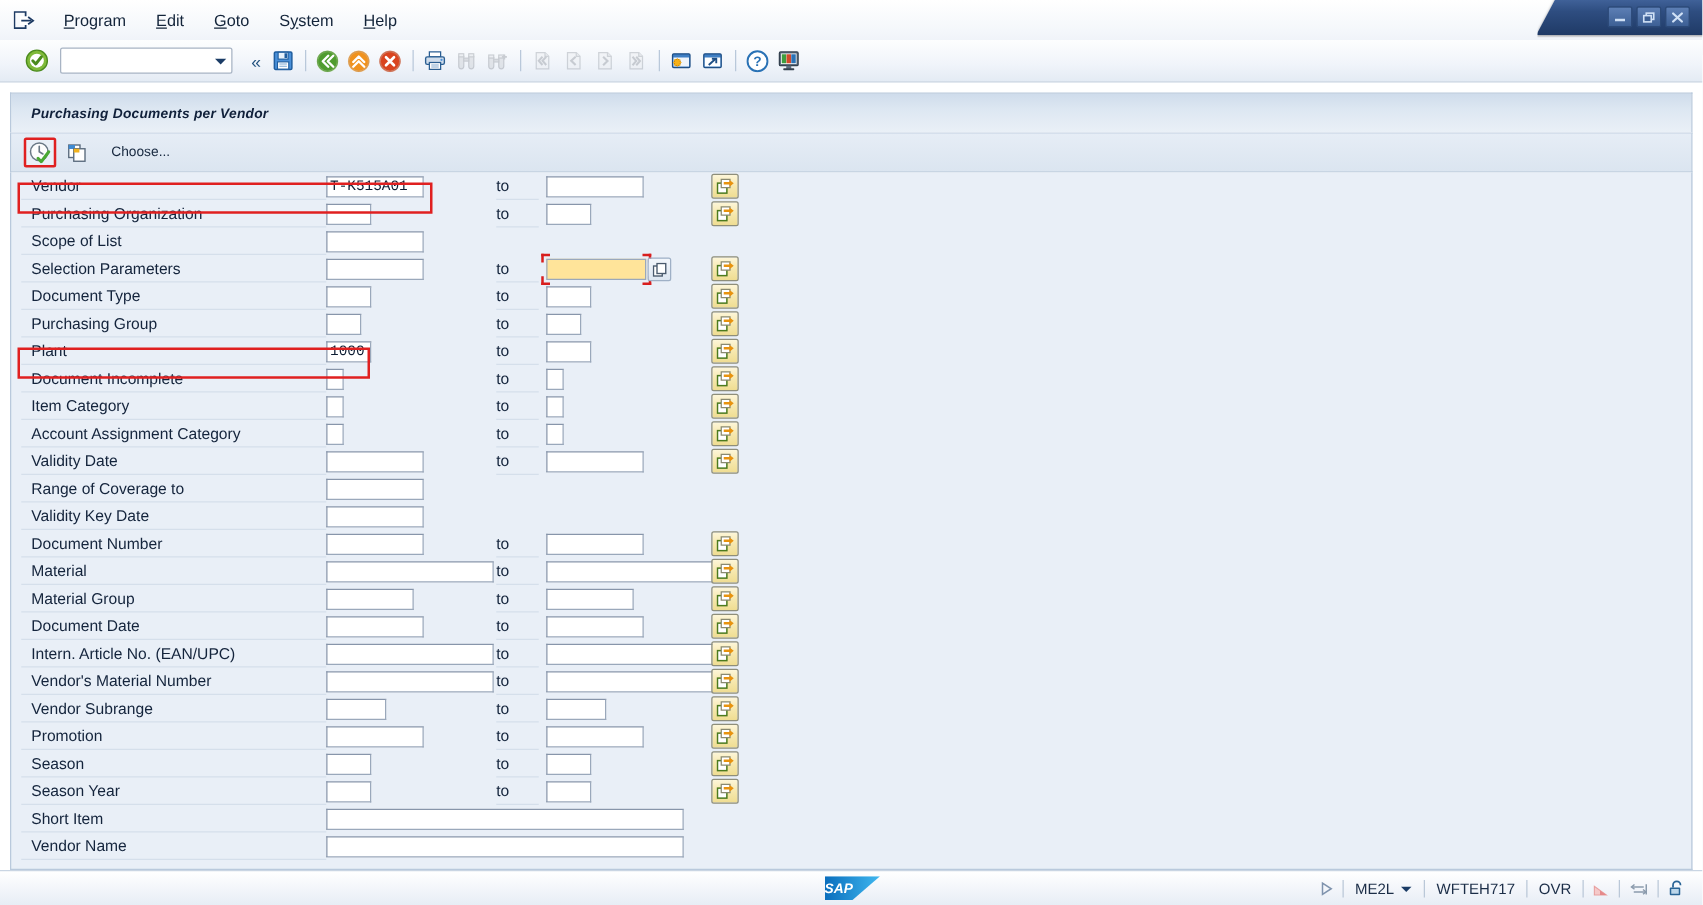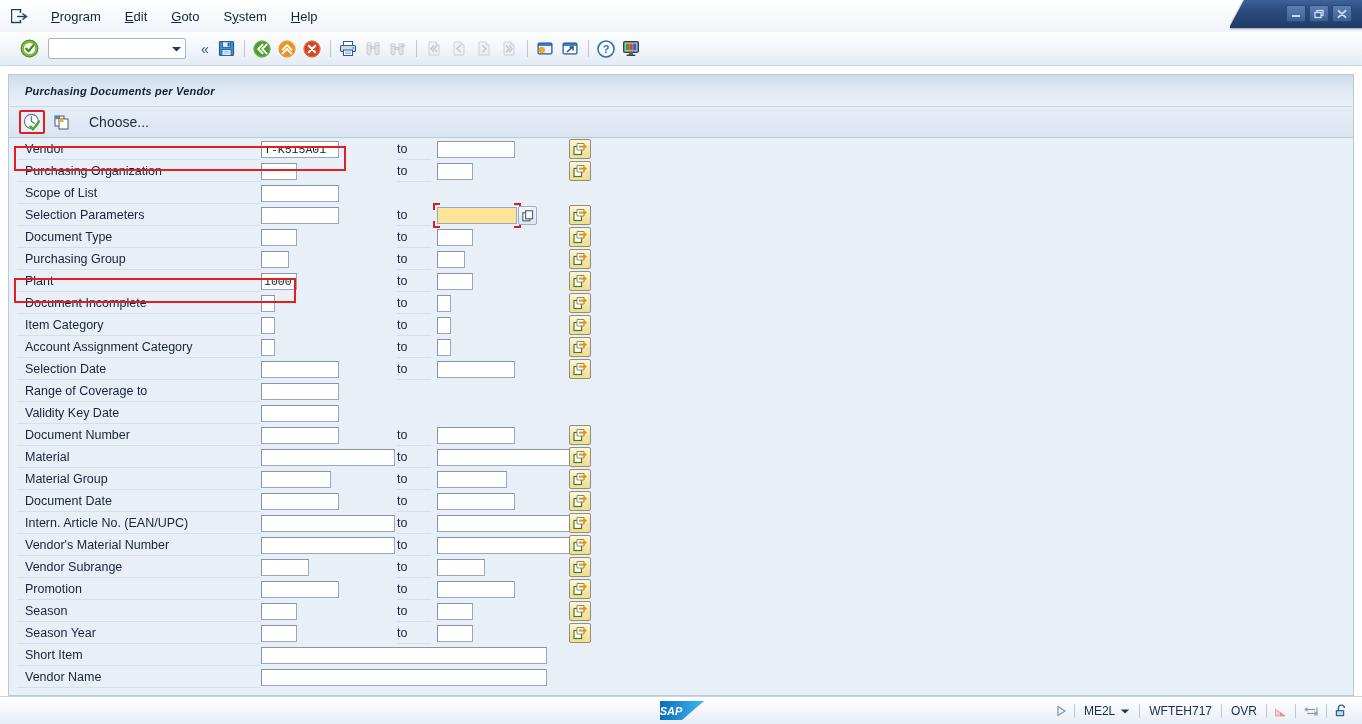--- a/index.html
+++ b/index.html
@@ -139,21 +139,21 @@
   .at-btn {
     width: 26px; height: 24px;
     display: flex; align-items: center; justify-content: center;
     border: 1px solid transparent; border-radius: 2px;
   }
   .at-btn.hl {
     border: 2px solid #e02020;
     background: #e9eff7;
   }
   .at-label {
-    font-size: 14px; color: #17283f; margin-left: 10px;
+    font-size: 11px; color: #17283f; margin-left: 10px;
   }
 
   
   .selscreen {
     position: absolute; left: 8px; top: 138px; width: 1346px; height: 558px;
     background: #e9eff7;
     border: 1px solid #b9c9dc;
     border-top: none;
     overflow: hidden;
   }
@@ -633,21 +633,21 @@
           <div class="ms msbtn">
             <svg width="15" height="14" viewBox="0 0 15 14">
               <rect x="1" y="4.5" width="7.5" height="8" fill="#ffffff" stroke="#4b7a1e" stroke-width="1.2"></rect>
               <path d="M4 1.5 h7 v6.5 h-7 z" fill="#ffffff" stroke="#8a8a70" stroke-width="1"></path>
               <path d="M6 4.6 H12.6" stroke="#e8930f" stroke-width="2"></path>
               <path d="M10.6 1.9 L14 4.6 L10.6 7.3 Z" fill="#e8930f"></path>
             </svg>
           </div>
         </div>
         <div class="row">
-          <div class="lbl">Selection Date</div>
+          <div class="lbl">Validity Date</div>
           <input type="text" class="inp lowfield" style="width: 78px;">
           <div class="tolbl">to</div>
           <input type="text" class="inp highfield" style="width: 78px;">
           <div class="ms msbtn">
             <svg width="15" height="14" viewBox="0 0 15 14">
               <rect x="1" y="4.5" width="7.5" height="8" fill="#ffffff" stroke="#4b7a1e" stroke-width="1.2"></rect>
               <path d="M4 1.5 h7 v6.5 h-7 z" fill="#ffffff" stroke="#8a8a70" stroke-width="1"></path>
               <path d="M6 4.6 H12.6" stroke="#e8930f" stroke-width="2"></path>
               <path d="M10.6 1.9 L14 4.6 L10.6 7.3 Z" fill="#e8930f"></path>
             </svg>

